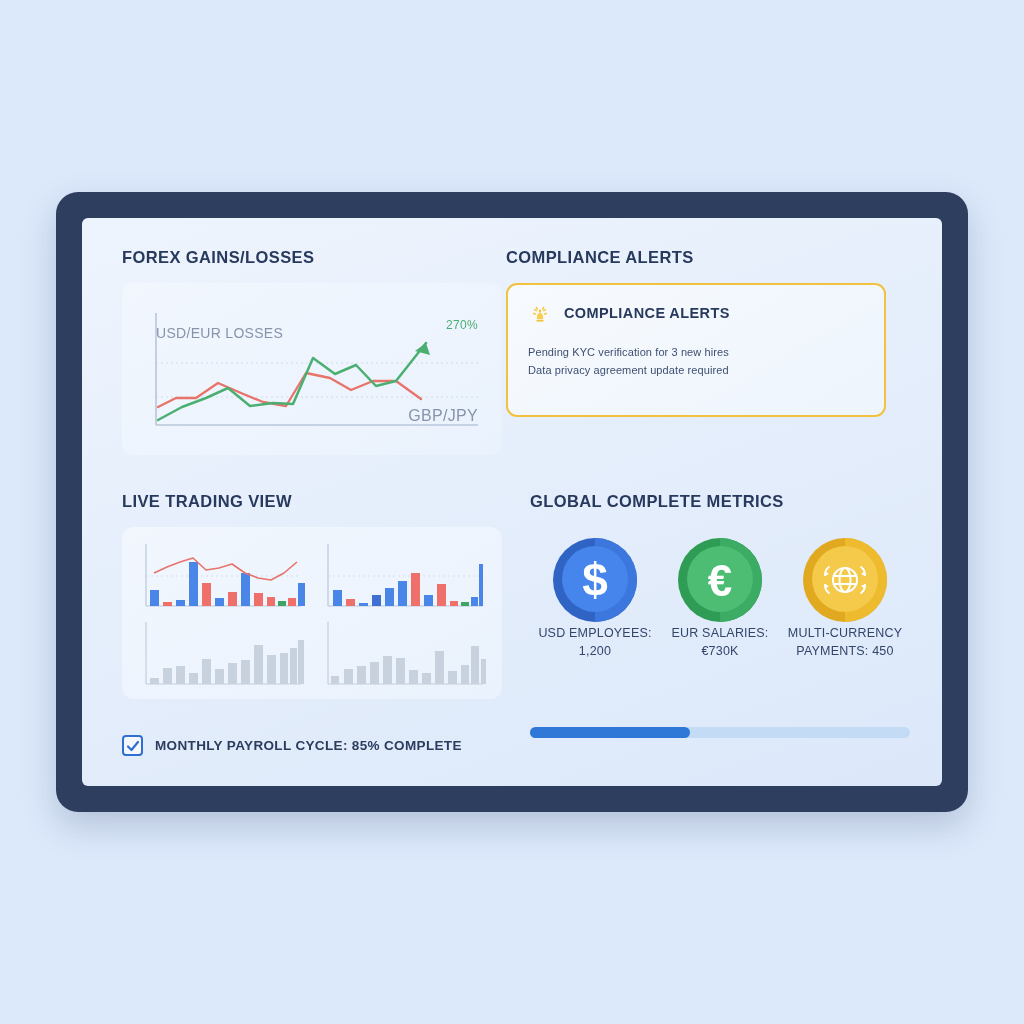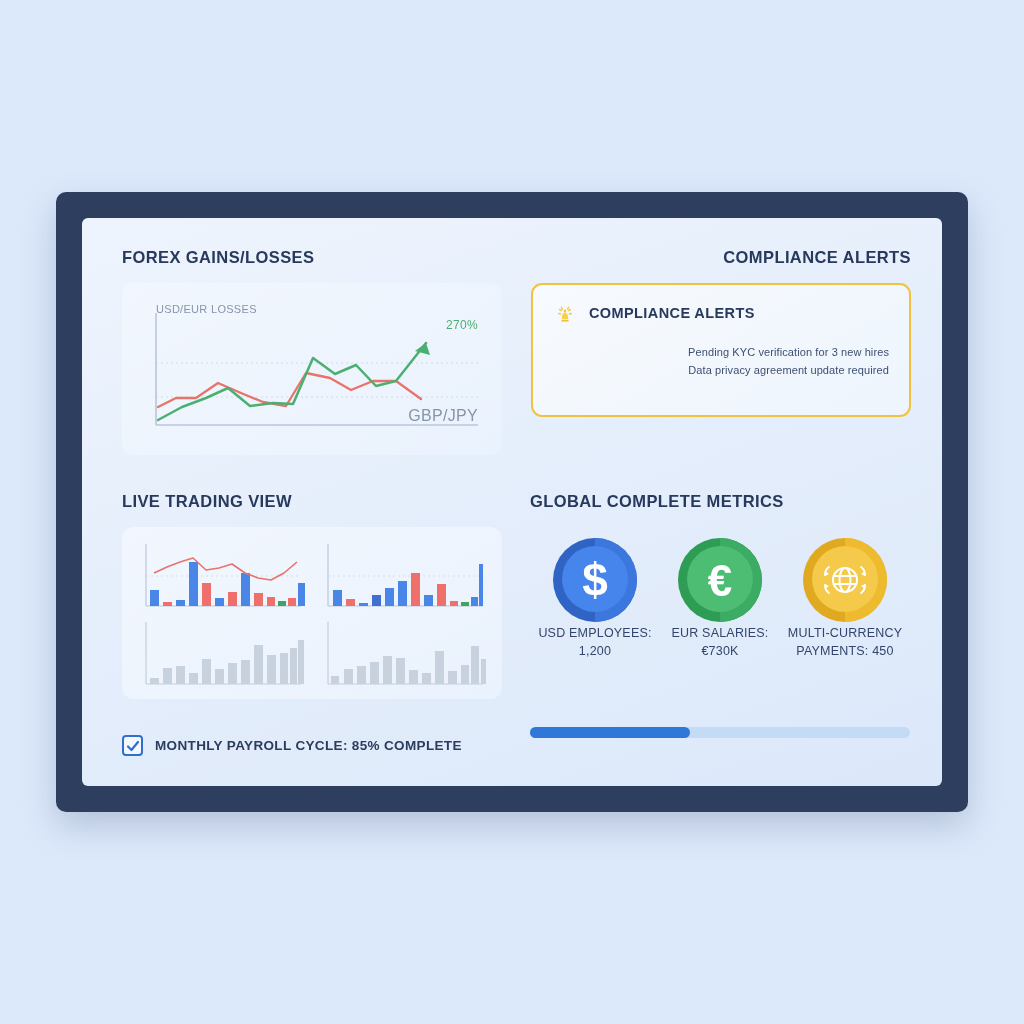--- a/index.html
+++ b/index.html
@@ -12,58 +12,58 @@
   }
 
   #stage { position: relative; width: 1024px; height: 1024px; }
 
   
   .tablet {
     position: absolute;
     left: 56px; top: 192px;
     width: 912px; height: 620px;
     background: #2e3e5e;
-    border-radius: 10px;
+    border-radius: 22px;
     box-shadow: 0 14px 34px rgba(40,60,100,0.22);
   }
   .screen {
     position: absolute;
     left: 26px; top: 26px;
     width: 860px; height: 568px;
     background: linear-gradient(160deg,#eef4fd 0%,#e3edfb 55%,#dce8fa 100%);
     border-radius: 6px;
     overflow: hidden;
   }
 
   
   .quad { position: absolute; }
   .q-tl { left: 40px;  top: 30px;  width: 380px; }
-  .q-tr { left: 449px; top: 30px;  width: 380px; text-align: right; }
+  .q-tr { left: 424px; top: 30px;  width: 380px; }
   .q-bl { left: 40px;  top: 274px; width: 380px; }
   .q-br { left: 448px; top: 274px; width: 380px; }
 
   .section-title {
     font-size: 16.5px; font-weight: bold; letter-spacing: .4px;
     color: #27395c; white-space: nowrap;
   }
 
   
   .card {
     margin-top: 16px;
     background: linear-gradient(150deg,#f2f7fe 0%,#eaf2fd 100%);
     border-radius: 12px;
   }
   .chart-card { height: 172px; padding: 14px 16px; position: relative; }
 
   
   .forex-plot { position: relative; width: 100%; height: 100%; }
   .forex-plot svg { position: absolute; inset: 0; }
   .lbl-series {
-    position: absolute; left: 18px; top: 6px;
-    font-size: 11px; color: #8694ab; letter-spacing: .3px;
+    position: absolute; left: 18px; top: 28px;
+    font-size: 14px; color: #8694ab; letter-spacing: .3px;
   }
   .lbl-pct {
     position: absolute; right: 8px; top: 8px;
     font-size: 12px; color: #4caf72; font-weight: 500; letter-spacing: .3px; margin-top: 13px;
   }
   .lbl-pair {
     position: absolute; right: 8px; bottom: 16px;
     font-size: 16px; color: #8694ab; letter-spacing: .3px;
   }
 

